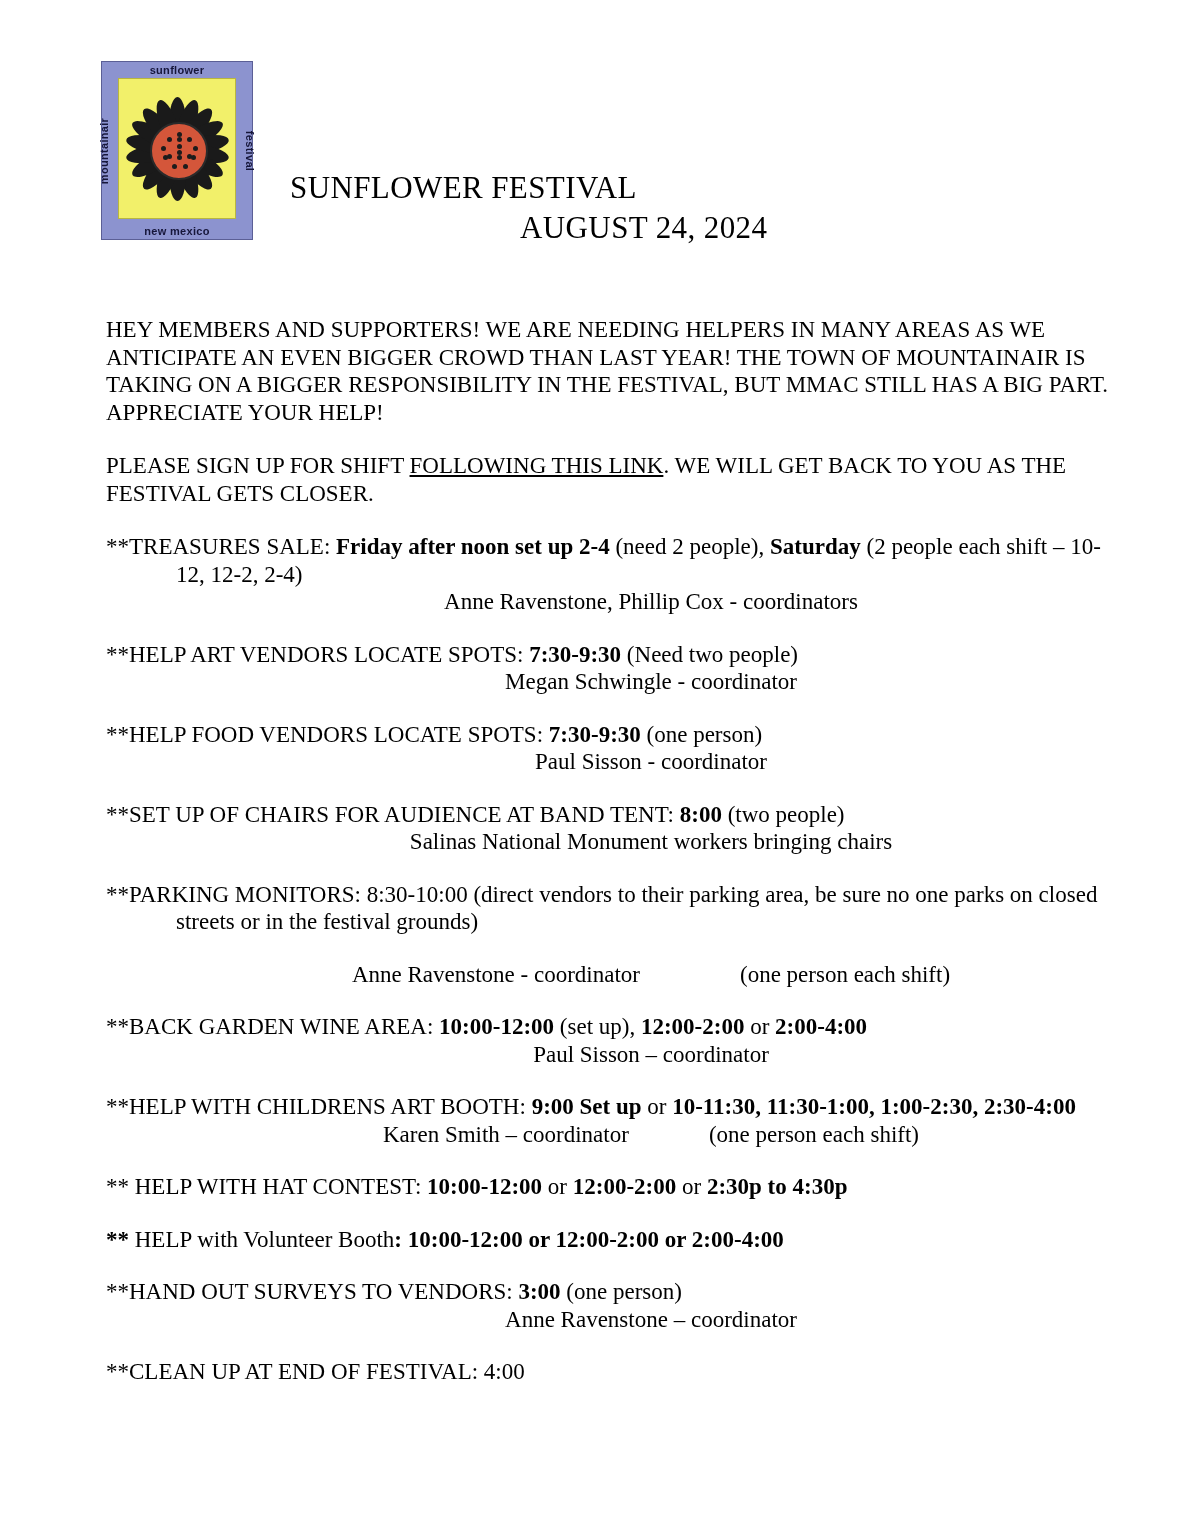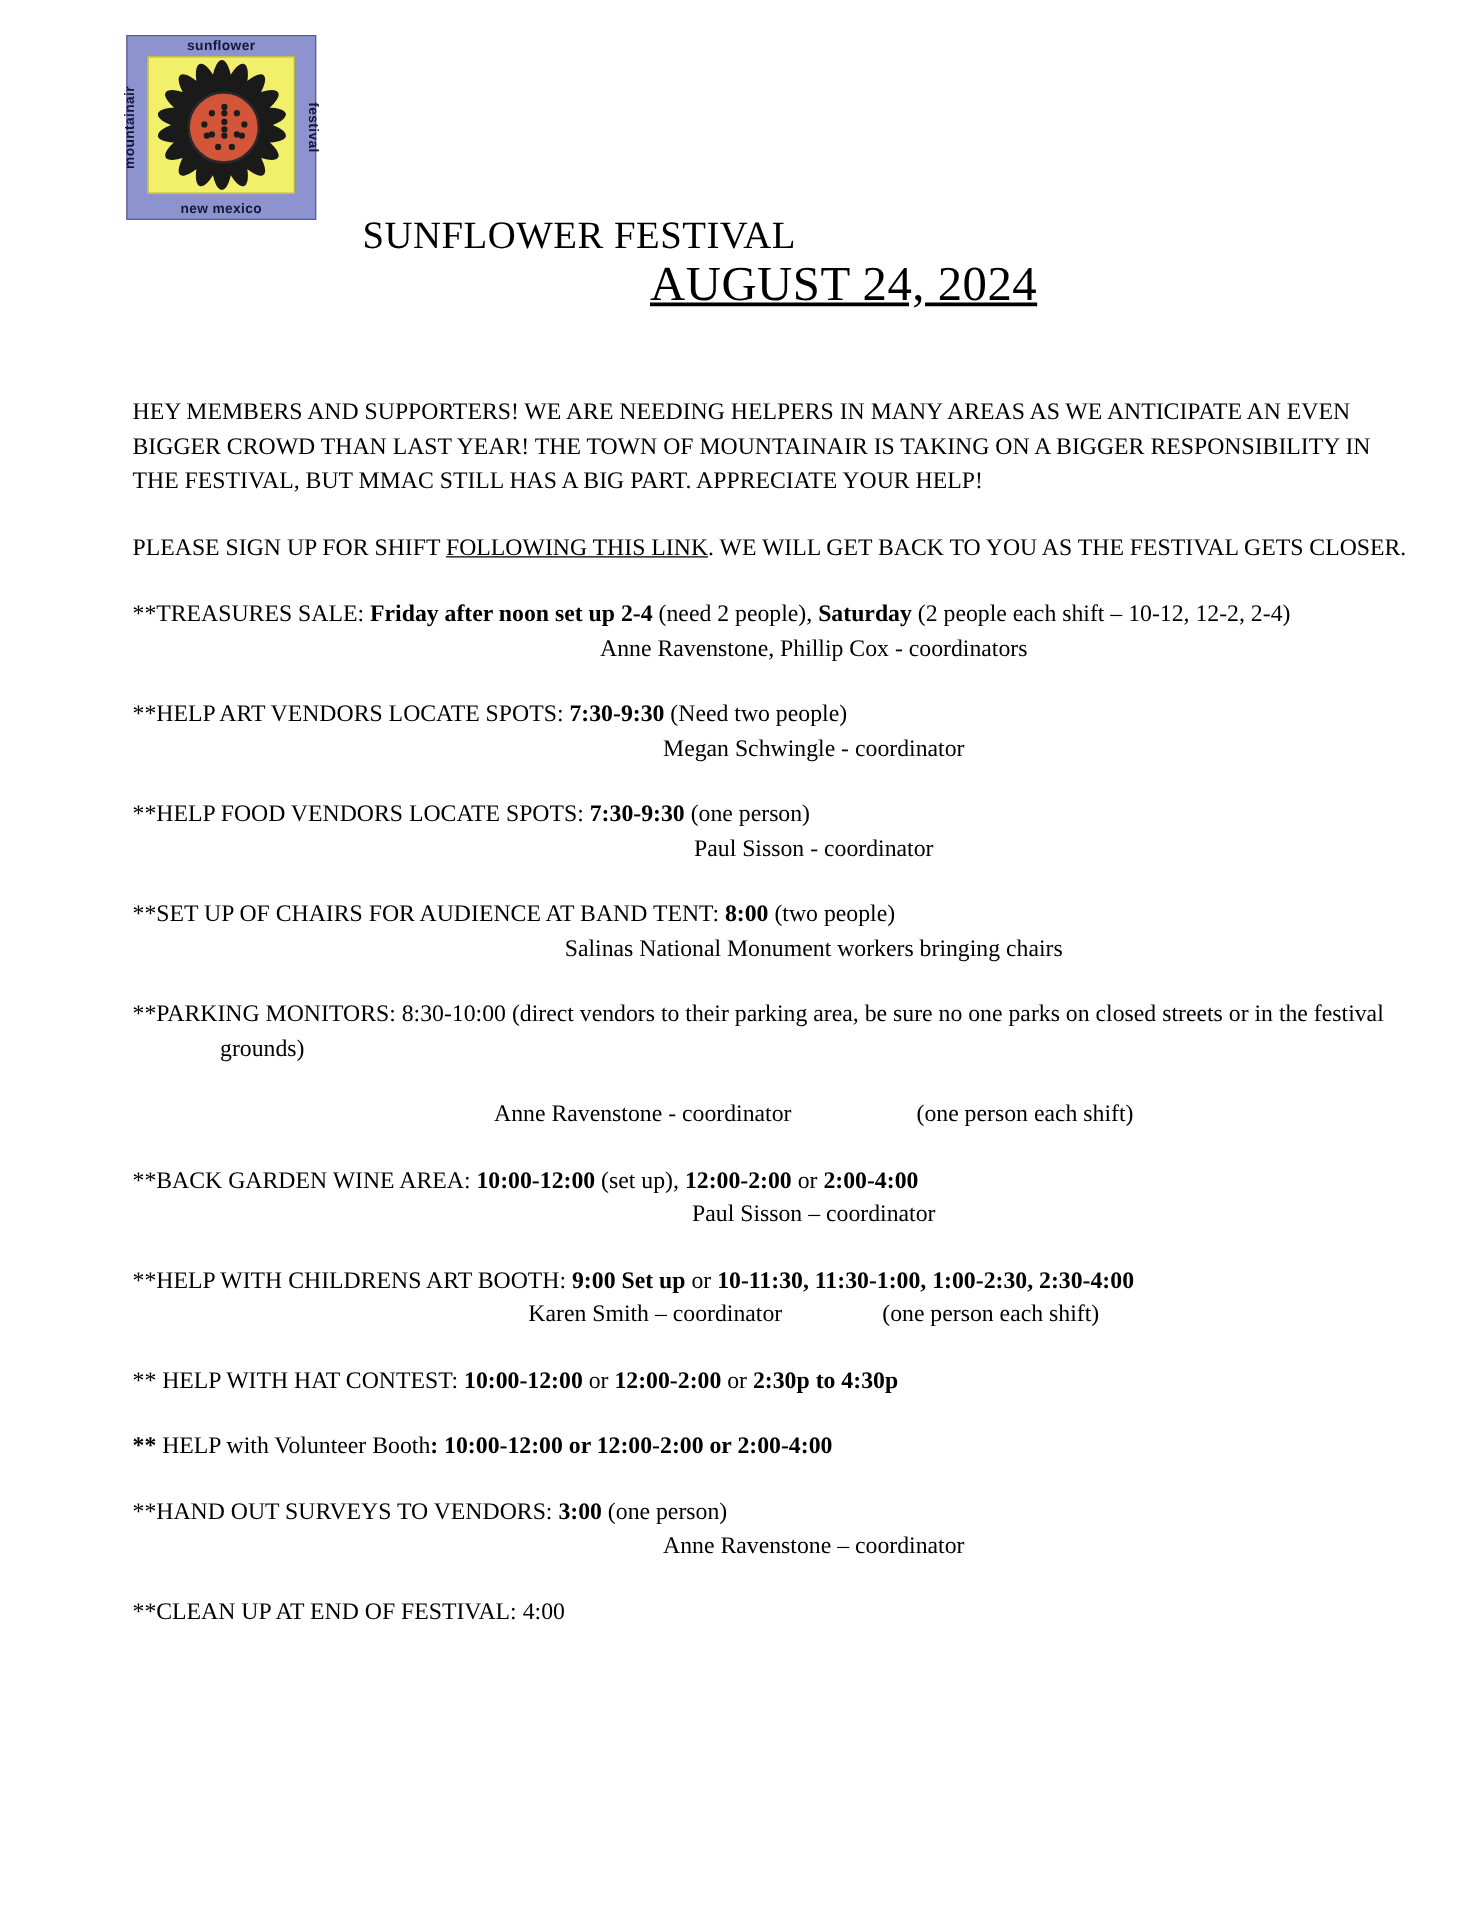--- a/index.html
+++ b/index.html
@@ -20,23 +20,23 @@
     width: 1187px;
     height: 1536px;
     padding: 0;
     box-sizing: border-box;
   }
 
   
   .logo {
     position: absolute;
     left: 101px;
-    top: 28px;
+    top: 61px;
     width: 152px;
-    height: 148px;
+    height: 179px;
   }
   .logo-frame {
     position: absolute;
     inset: 0;
     background: #8c93cf;
     border: 1px solid #5b5f96;
     box-sizing: border-box;
   }
   .logo-inner {
     position: absolute;
@@ -108,34 +108,33 @@
     left: 290px;
     top: 168px;
     width: 700px;
   }
   .title-line-1 {
     font-size: 31px;
     line-height: 40px;
     letter-spacing: 0.4px;
   }
   .title-line-2 {
-    font-size: 39px;
+    font-size: 31px;
     line-height: 40px;
     letter-spacing: 0.4px;
     padding-left: 230px;
-    text-decoration: underline;
   }
 
   
   .body-text {
     position: absolute;
     left: 106px;
     top: 316px;
     width: 1020px;
-    font-size: 19px;
+    font-size: 23px;
     line-height: 27.5px;
   }
   .para {
     margin: 0 0 26px 0;
   }
   .indent {
     padding-left: 70px;
     display: block;
     text-align: center;
   }

